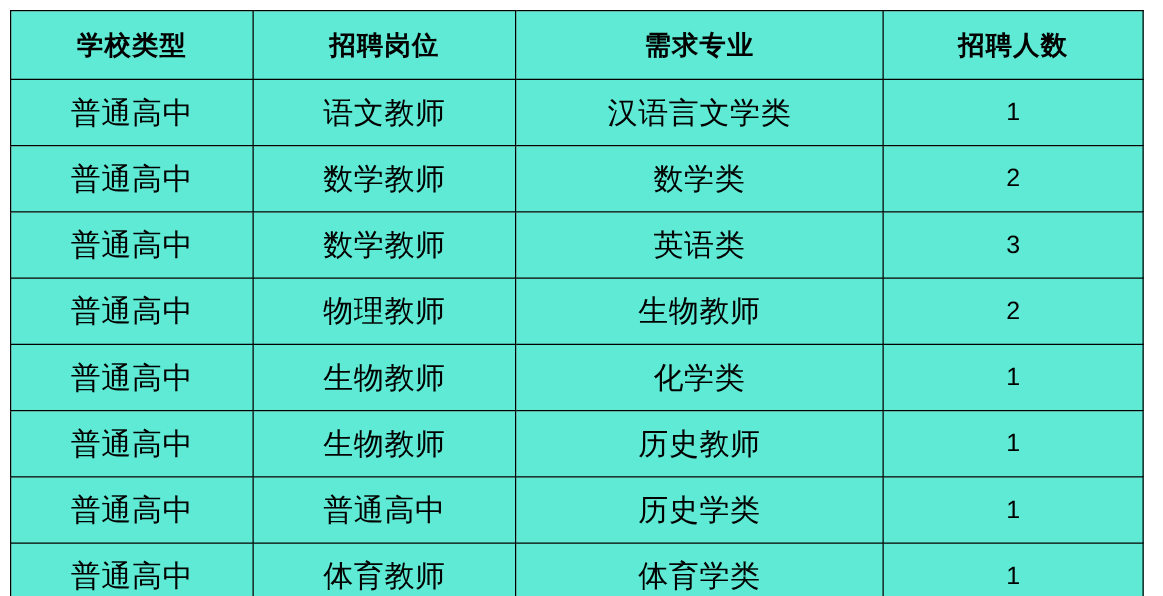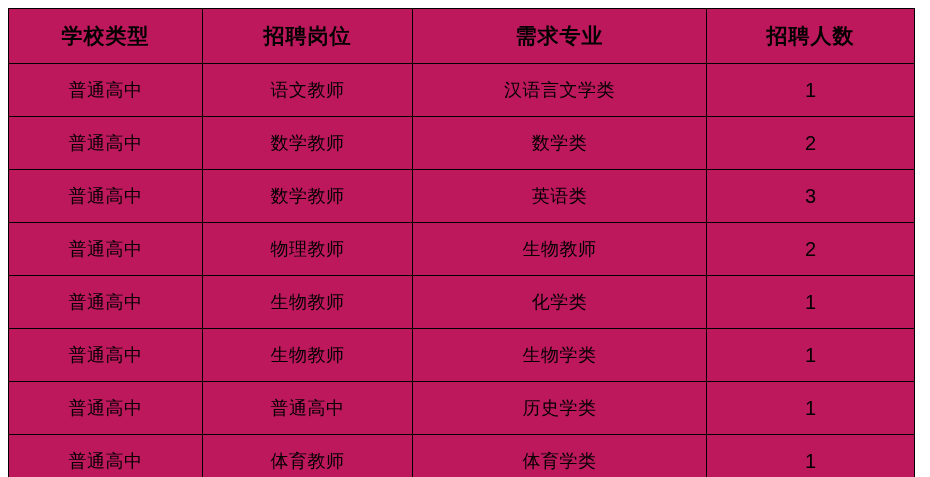--- a/index.html
+++ b/index.html
@@ -33,31 +33,31 @@
   table.recruit-table col.c2 { width: 294px; }
   table.recruit-table col.c3 { width: 208px; }
 
   table.recruit-table th,
   table.recruit-table td {
     border: 1px solid #000000;
     text-align: center;
     vertical-align: middle;
     padding: 0;
     font-weight: normal;
-    background: #be185d;
+    background: #5eead4;
   }
   table.recruit-table thead th {
     height: 54px;
     font-size: 21px;
     font-weight: bold;
     letter-spacing: 1px;
   }
   table.recruit-table tbody td {
     height: 52px;
-    font-size: 18px;
+    font-size: 24px;
     letter-spacing: 0.5px;
   }
   table.recruit-table tbody td.num {
     font-size: 20px;
     letter-spacing: 0;
   }
 </style>
 </head>
 <body>
 
@@ -104,21 +104,21 @@
       </tr>
       <tr>
         <td>普通高中</td>
         <td>生物教师</td>
         <td>化学类</td>
         <td class="num">1</td>
       </tr>
       <tr>
         <td>普通高中</td>
         <td>生物教师</td>
-        <td>生物学类</td>
+        <td>历史教师</td>
         <td class="num">1</td>
       </tr>
       <tr>
         <td>普通高中</td>
         <td>普通高中</td>
         <td>历史学类</td>
         <td class="num">1</td>
       </tr>
       <tr>
         <td>普通高中</td>

